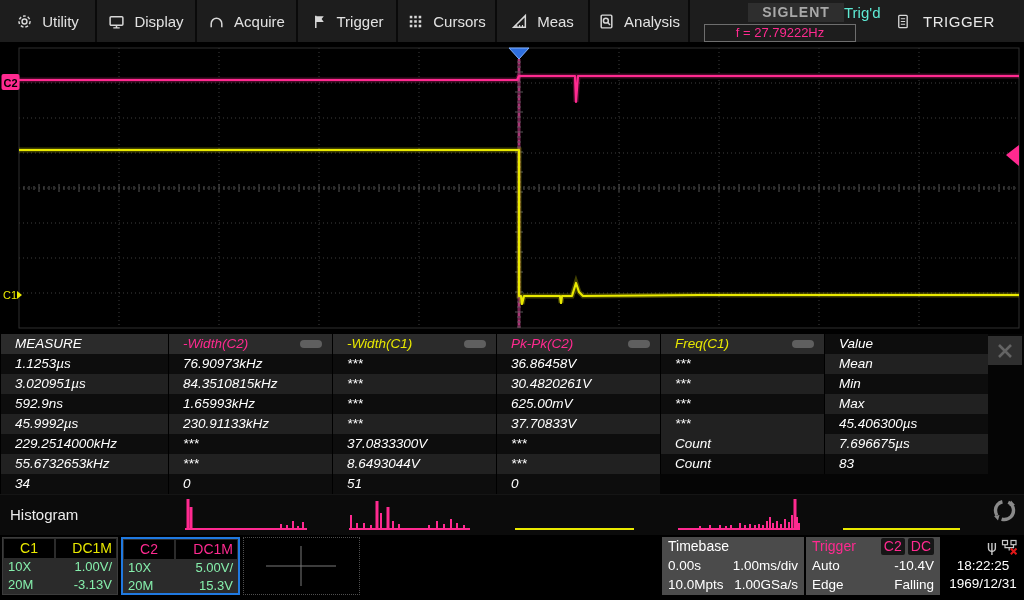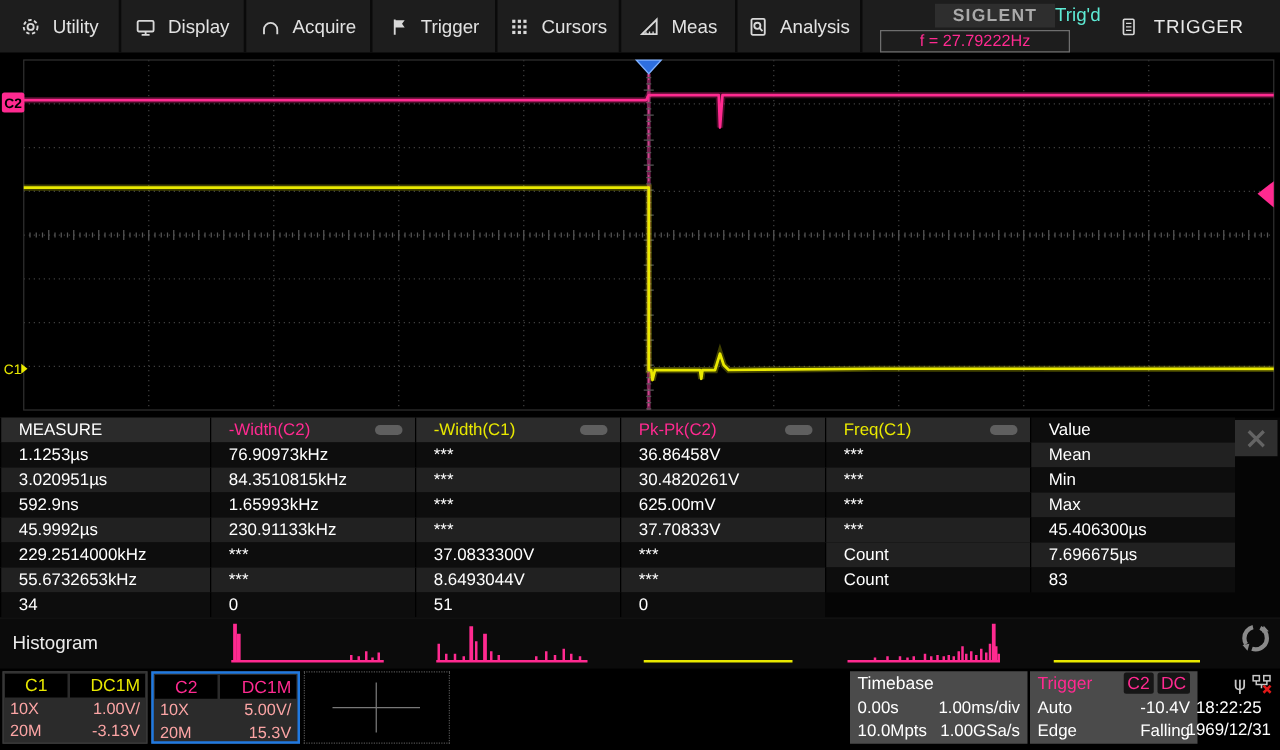--- a/index.html
+++ b/index.html
@@ -19,21 +19,21 @@
   .trigd{flex:1;color:#5eead4;font-size:15px;text-align:center;line-height:19px;}
   .freqbox{height:16px;border:1px solid #6e6e6e;color:#ff2a90;font-size:13px;text-align:center;line-height:15px;}
   .trigmenu{flex:1;display:flex;align-items:center;justify-content:center;gap:13px;color:#e8e8e8;
             font-size:15px;letter-spacing:.5px;cursor:pointer;}
 
   
   .scope{position:absolute;top:44px;left:0;width:1024px;height:290px;background:#000;}
   #wave{position:absolute;left:0;top:0;}
 
   
-  .measure{position:absolute;top:334px;left:0;width:1024px;height:160px;background:#050505;}
+  .measure{position:absolute;top:334px;left:0;width:1024px;height:160px;background:#050505;font-style:italic;}
   .mgrid{display:grid;grid-template-columns:168px repeat(5,164px);}
   .mc{height:20px;line-height:20px;font-size:13.5px;color:#fff;box-sizing:border-box;
       padding-left:14px;border-left:1px solid #000;white-space:nowrap;overflow:hidden;}
   .mh{background:#2b2b2b;display:flex;justify-content:space-between;align-items:center;}
   .pill{width:22px;height:8px;border-radius:4px;background:#5f5f5f;margin-right:10px;flex:0 0 auto;}
   .even{background:#0d0d0d;}
   .odd{background:#212121;}
   .closebtn{position:absolute;top:2px;right:2px;width:34px;height:29px;background:#2f2f2f;
             display:flex;align-items:center;justify-content:center;cursor:pointer;}
 
@@ -44,25 +44,25 @@
   .refresh{position:absolute;right:6px;top:2px;}
 
   
   .bottombar{position:absolute;top:535px;left:0;width:1024px;height:65px;background:#000;}
   .chbox{position:absolute;top:2px;width:116px;height:58px;background:#2b2b2b;border:1px solid #3c3c3c;
          box-sizing:border-box;font-size:13px;cursor:pointer;}
   .chbox.sel{border:2px solid #2079e0;}
   .chrow1{display:flex;gap:2px;height:19px;padding:1px 1px 0 1px;}
   .chip1{flex:0 0 50px;background:#000;text-align:center;line-height:18px;font-size:14px;}
   .chip2{flex:1;background:#000;text-align:right;line-height:18px;padding-right:4px;font-size:14px;}
-  .chrow{display:flex;justify-content:space-between;color:#fca5a5;padding:0 5px;height:18px;line-height:18px;}
+  .chrow{display:flex;justify-content:space-between;color:#86efac;padding:0 5px;height:18px;line-height:18px;}
   .plusbox{position:absolute;left:243px;top:2px;width:117px;height:58px;border:1px dotted #4f4f4f;
            box-sizing:border-box;cursor:pointer;}
   .graybox{position:absolute;top:2px;height:58px;background:#4b4b4b;box-sizing:border-box;
-           font-size:13.5px;color:#fff;cursor:pointer;margin-left:18px;}
+           font-size:13.5px;color:#fff;cursor:pointer;}
   .tb{left:662px;width:142px;}
   .tg{left:806px;width:134px;}
   .gbrow{display:flex;justify-content:space-between;height:19px;line-height:19px;padding:0 6px;}
   .gbrow.hd{font-size:14px;}
   .tchip{background:#161616;padding:0 3px;border-radius:2px;line-height:17px;margin-top:1px;height:17px;}
   .pink{color:#ff2a90;}
   .clock{position:absolute;right:0;top:2px;width:82px;height:58px;color:#fff;text-align:center;}
   .sicons{display:flex;justify-content:flex-end;align-items:center;gap:4px;height:20px;padding-right:6px;}
   .usb{color:#c8c8c8;font-size:15px;line-height:18px;font-family:"DejaVu Sans",sans-serif;}
   .time,.date{font-size:13.5px;line-height:18px;}

